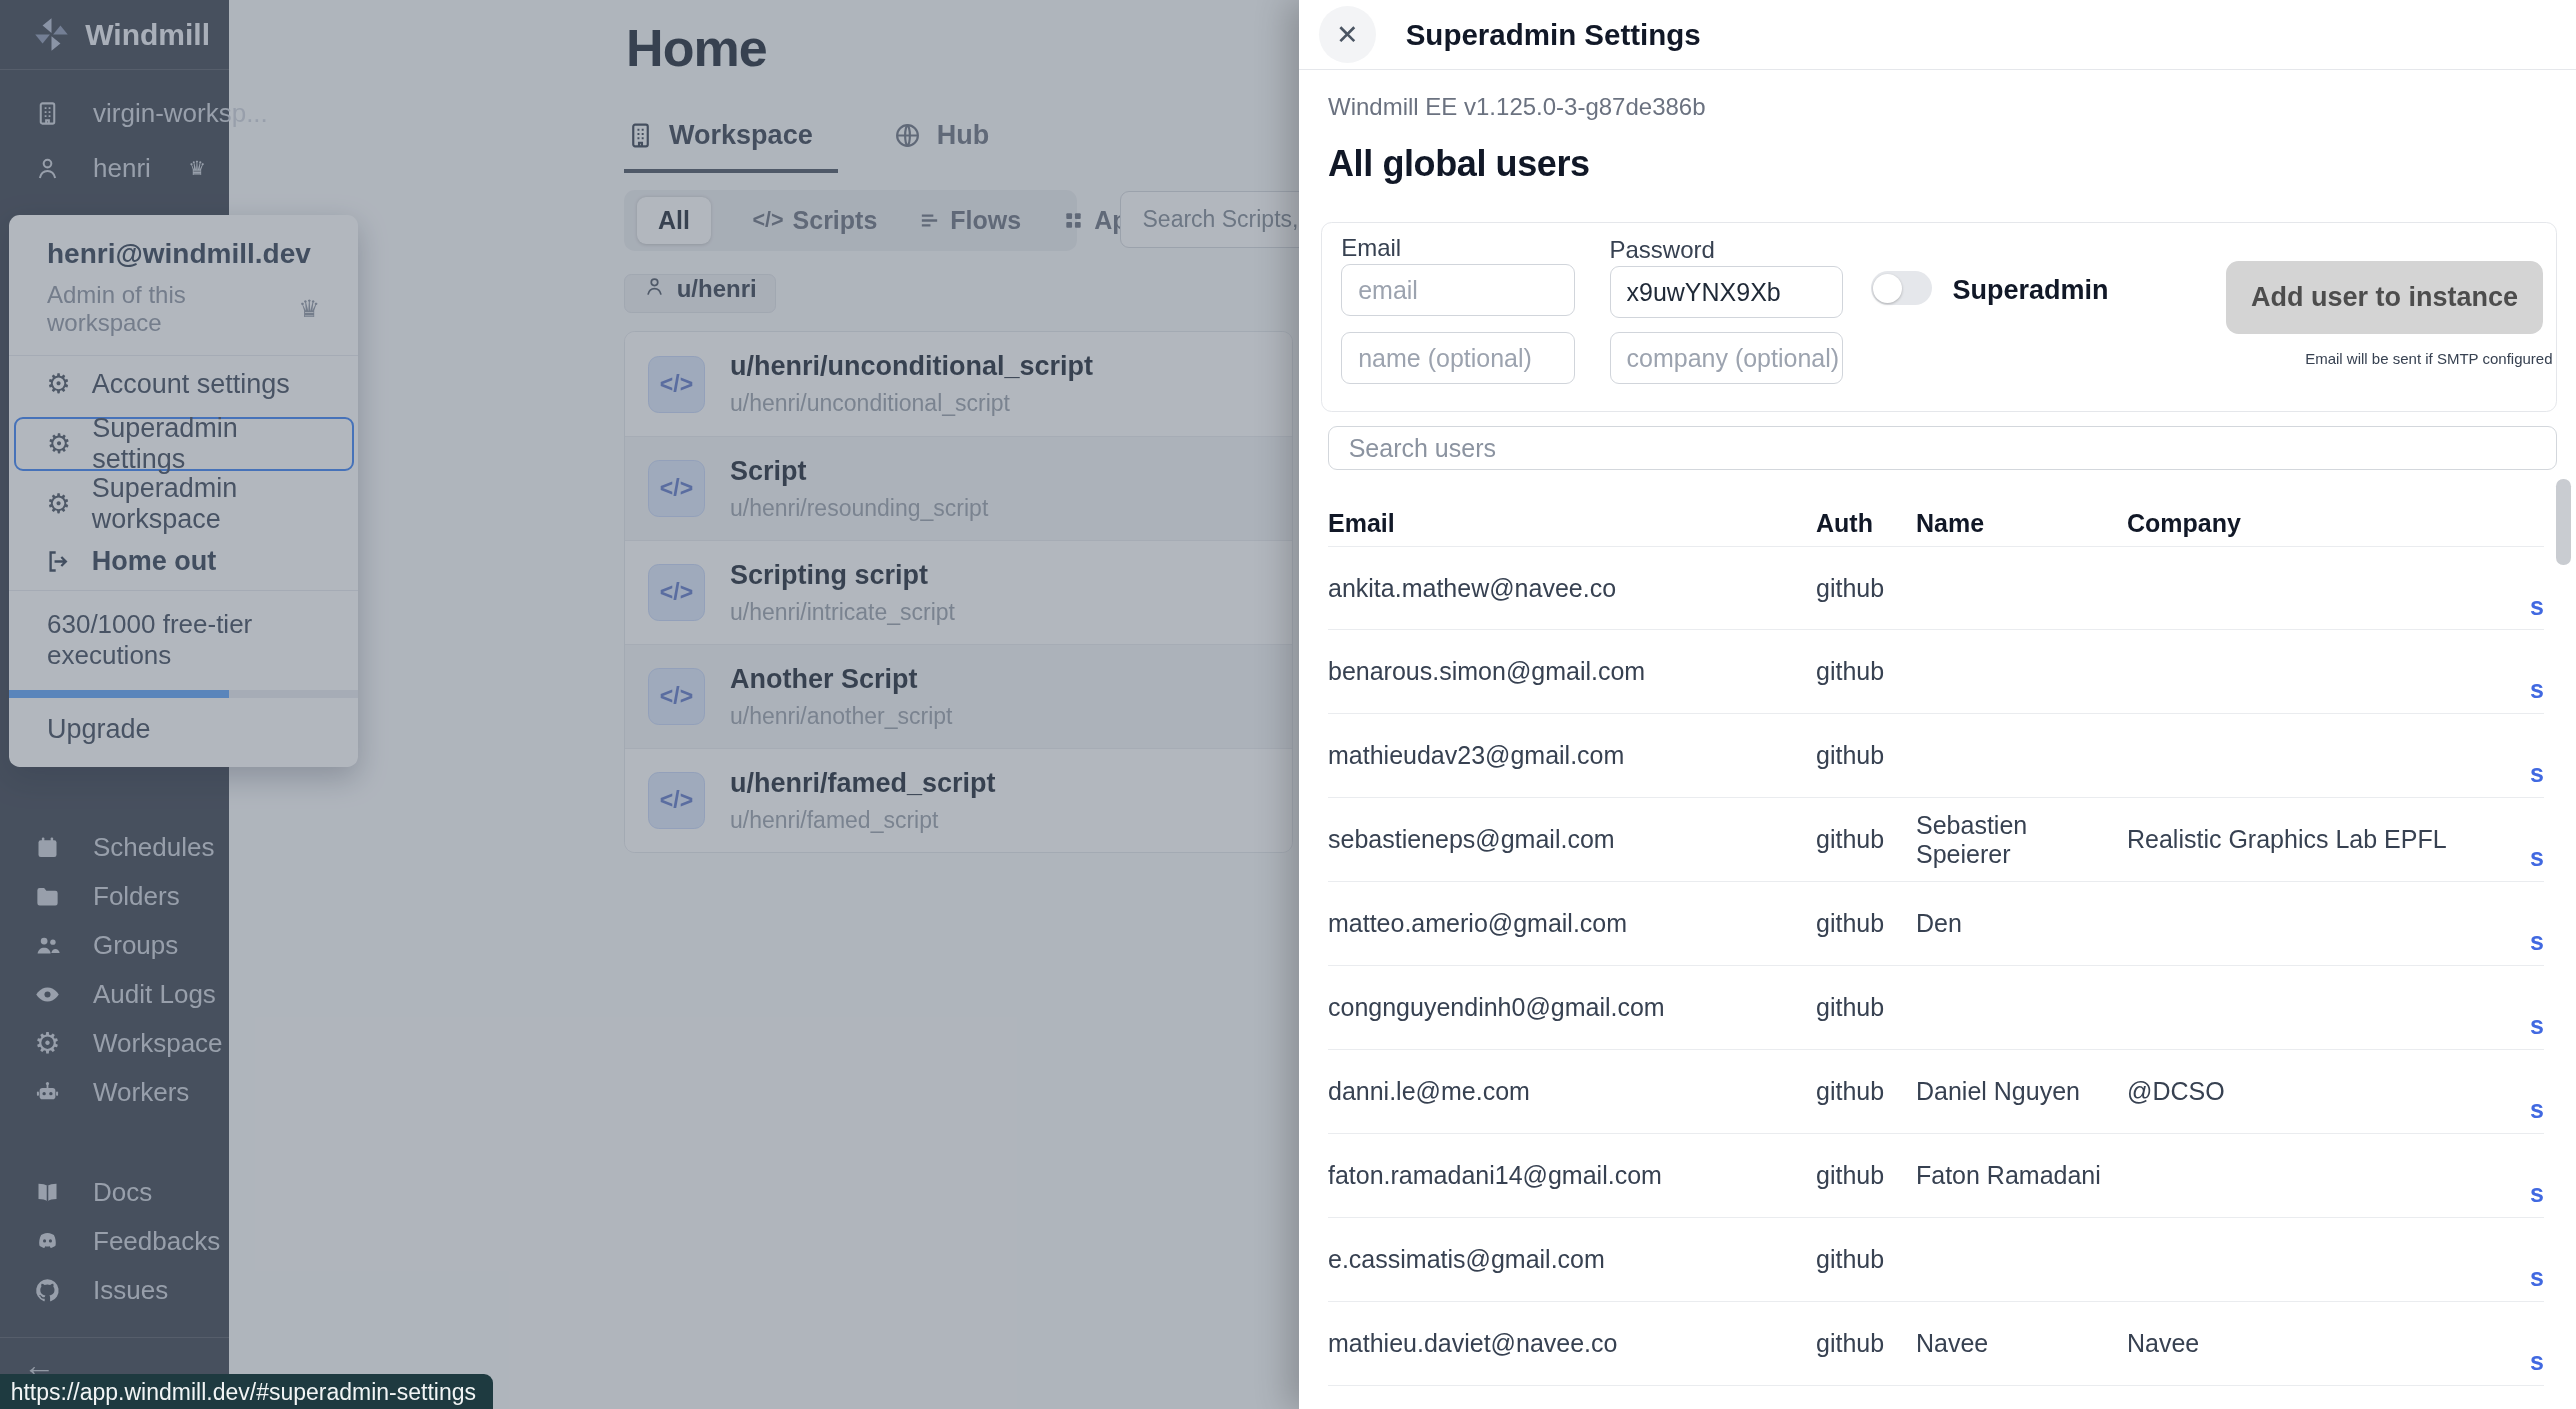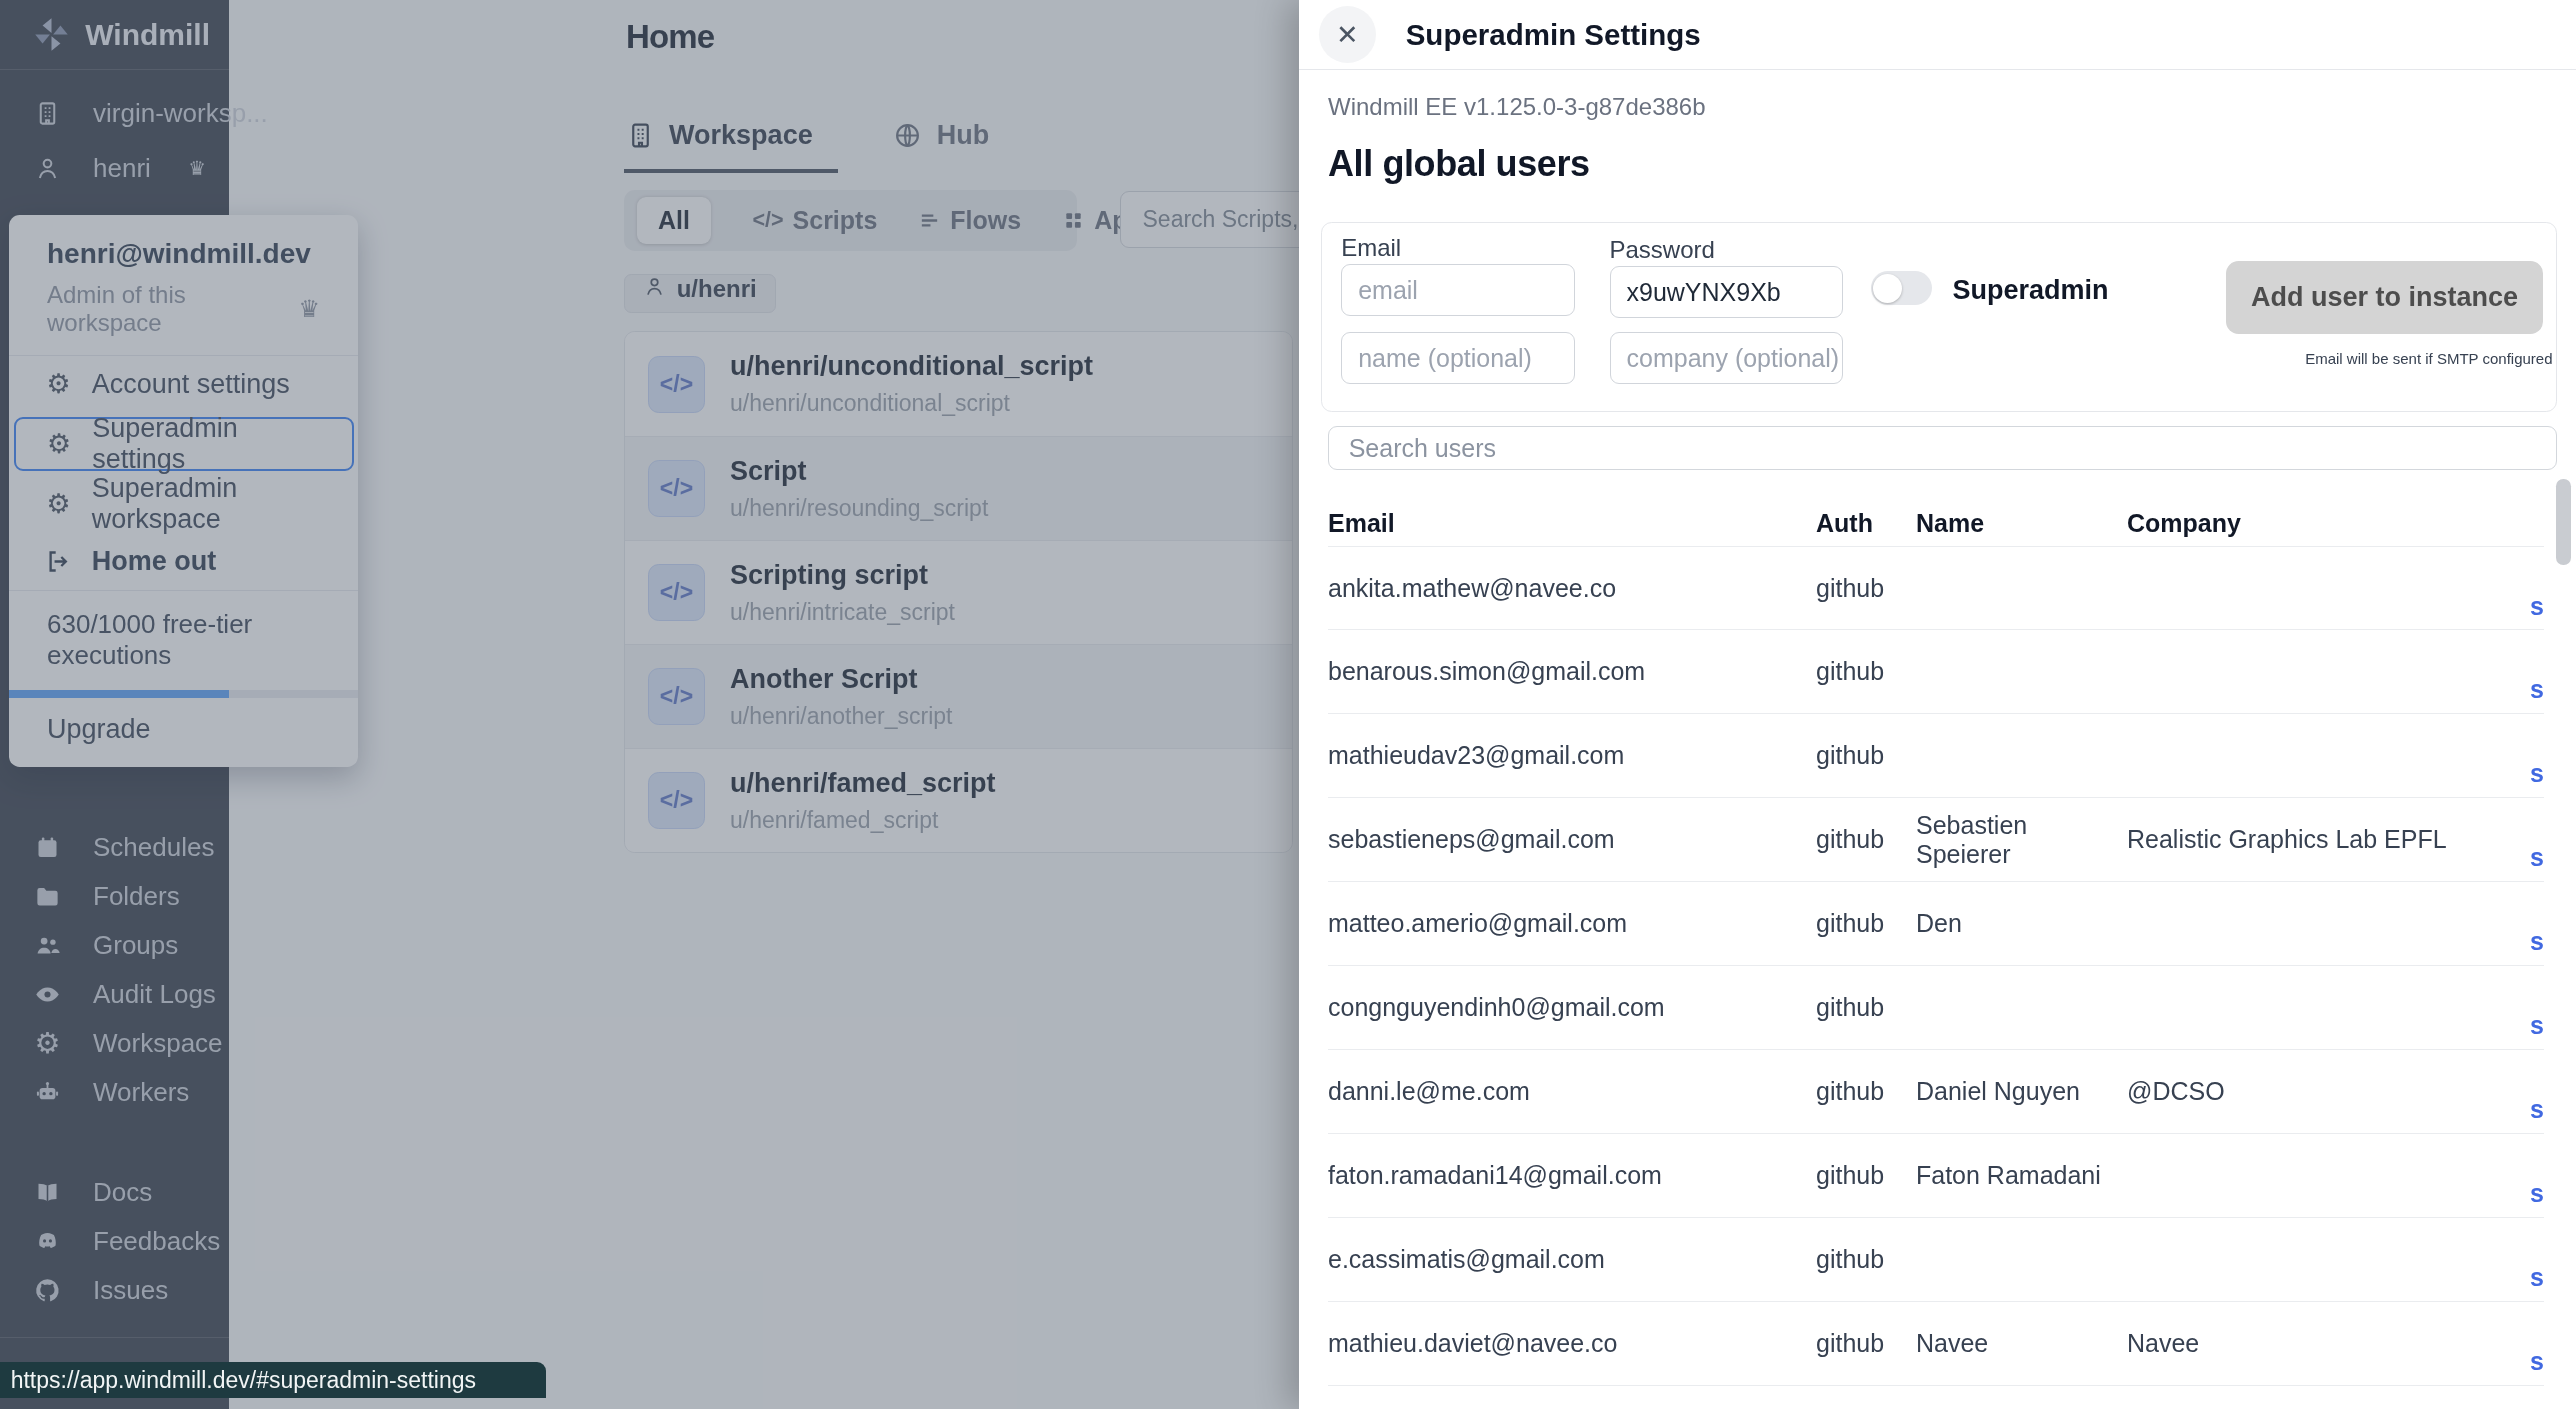--- a/index.html
+++ b/index.html
@@ -35,21 +35,21 @@
   .um-item .glyph { font-size:27px; color:#4b5563; }
   .um-item.ring { margin:4.5px 4.5px; border:2.7px solid #3b82f6; border-radius:9px; height:54px; padding:0 30px; }
   .um-item.bold { font-weight:700; color:#334155; }
   .um-usage { padding:18px 38px 14.3px; font-size:26px; color:#3f4a5c; }
   .um-progress { height:8px; background:#e9ecf0; margin-top:5.4px; }
   .um-progress .fill { height:100%; background:#60a5fa; }
   .um-upgrade { padding:16px 38px 21.5px; font-size:27px; color:#3f4a5c; cursor:pointer; }
 
   
   .main { position:absolute; left:229px; top:0; right:0; height:100%; background:#fafbfc; }
-  .page-title { position:absolute; left:397px; top:18px; font-size:33px; font-weight:700; color:#1f2937; letter-spacing:-0.9px; }
+  .page-title { position:absolute; left:397px; top:18px; font-size:52px; font-weight:700; color:#1f2937; letter-spacing:-0.9px; }
   .tabs { position:absolute; left:395px; top:113px; display:flex; gap:54px; }
   .tab { display:flex; align-items:center; gap:14.3px; font-size:27px; font-weight:600; color:#6b7280; padding:7.2px 25px 18px 1.8px; border-bottom:4.5px solid transparent; cursor:pointer; }
   .tab.active { color:#374151; border-bottom-color:#4b5563; }
   .tab .icon { width:29px; height:29px; }
   .pills { position:absolute; left:395px; top:190px; width:453px; height:61px; background:#eceef1; border-radius:10.7px;
            display:flex; align-items:center; padding:0 12.5px; gap:41px; }
   .pill-all { background:#ffffff; border-radius:9px; padding:9px 21.5px; font-weight:700; font-size:25px; color:#1f2937; box-shadow:0 0.9px 3.6px rgba(0,0,0,0.18); cursor:pointer; }
   .pill { display:flex; align-items:center; gap:9px; font-size:25px; font-weight:600; color:#6b7280; cursor:pointer; }
   .pill .icon { width:23px; height:23px; }
   .pill .code-glyph { font-size:21.5px; font-weight:700; }
@@ -98,21 +98,21 @@
   .users-table { position:absolute; left:29px; top:501px; width:1216px; }
   .u-head { display:flex; align-items:center; height:45px; font-size:25px; font-weight:700; color:#111827; }
   .u-row { display:flex; align-items:center; height:84px; border-bottom:0.9px solid #eaecef; font-size:25px; color:#374151; }
   .u-row:first-of-type { border-top:0.9px solid #eaecef; }
   .c-email { width:488px; flex:0 0 auto; } .c-auth { width:100px; flex:0 0 auto; }
   .c-name { width:211px; flex:0 0 auto; } .c-company { flex:1 1 auto; }
   .c-action { width:41px; flex:0 0 auto; text-align:right; }
   .c-action span { color:#4169e1; font-weight:700; position:relative; top:18px; cursor:pointer; }
 
   
-  .statusbar { position:absolute; left:0; bottom:12px; height:36px; width:546px; background:#1e3a40; border-top-right-radius:9px;
+  .statusbar { position:absolute; left:0; bottom:0; height:36px; width:493px; background:#1e3a40; border-top-right-radius:9px;
                color:#f2f5f5; font-size:23px; display:flex; align-items:center; padding-left:10.7px; z-index:60; white-space:nowrap; }
 </style>
 </head>
 <body>
 
 <div class="screen">
 
   <nav class="sidebar">
     <div class="logo-row">
       <span class="icon" style="width:39px;height:39px;">

